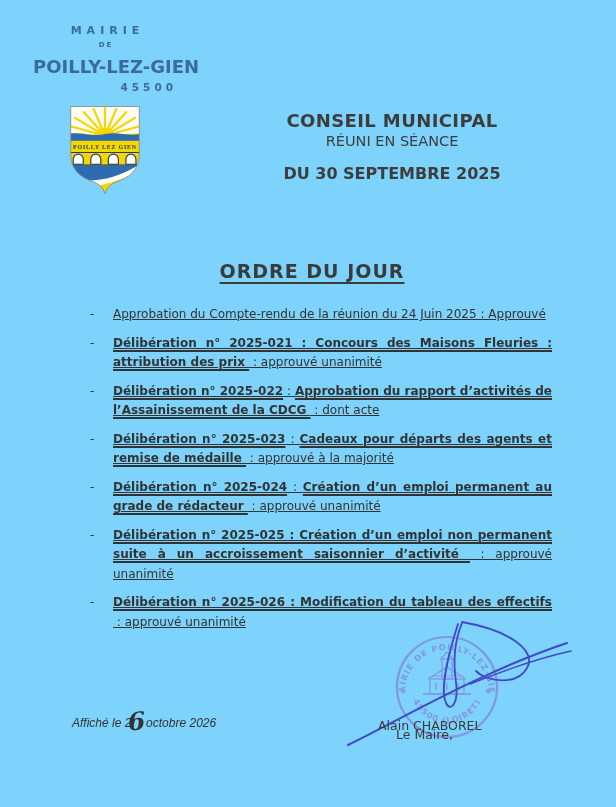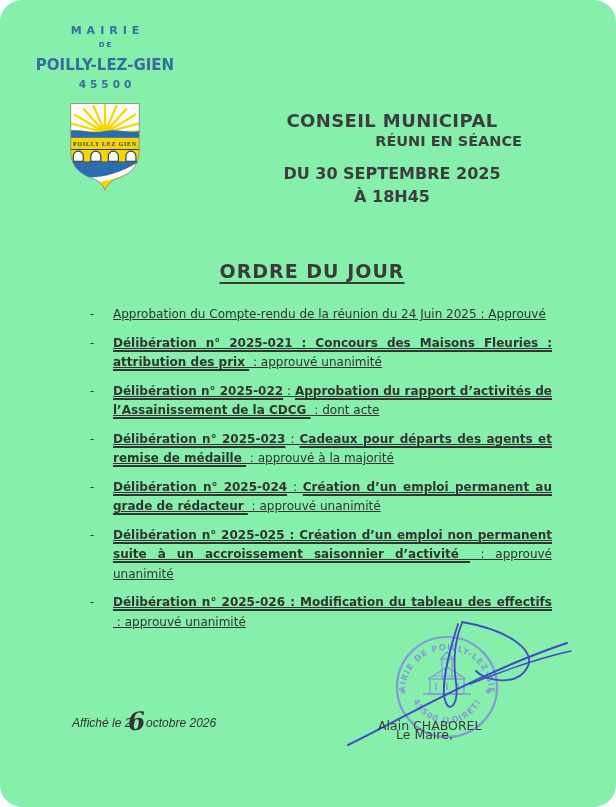--- a/index.html
+++ b/index.html
@@ -1,34 +1,34 @@
 <!DOCTYPE html>
 <html><head>
 <meta charset="utf-8">
 <style>
   * { margin:0; padding:0; box-sizing:border-box; }
   html,body { background:#ffffff; }
   body { width:616px; height:807px; position:relative; overflow:hidden;
          font-family:"DejaVu Sans", sans-serif; }
-  .page { position:absolute; inset:0; background:#86efac;border-radius:22px; }
+  .page { position:absolute; inset:0; background:#7dd3fc; }
 
   
   .mairie-block { position:absolute; left:33px; top:24px; width:144px;
                   text-align:center; color:#3a6b9f; }
   .mairie-l1 { font-size:11px; font-weight:bold; letter-spacing:5px; text-indent:5px; }
   .mairie-l2 { font-size:7px; font-weight:bold; letter-spacing:2px; margin-top:4px; text-indent:2px; }
-  .mairie-name { font-size:15px; font-weight:bold; margin-top:7px; white-space:nowrap; }
-  .mairie-cp { font-size:10.5px; font-weight:bold; letter-spacing:4px; text-indent:4px; margin-top:4px; }
+  .mairie-name { font-size:18px; font-weight:bold; margin-top:7px; white-space:nowrap; }
+  .mairie-cp { font-size:10.5px; font-weight:bold; letter-spacing:4px; text-indent:4px; margin-top:4px;text-align:right; }
   .crest { margin-top:11px; }
 
   
   .title-block { position:absolute; left:262px; top:68px; width:260px;
                  text-align:center; color:#3d3d3d; }
   .tb-l1 { font-size:18px; font-weight:bold; letter-spacing:0.4px; white-space:nowrap;margin-top:42px; }
-  .tb-l2 { font-size:14.5px; font-weight:bold; margin-top:2px;text-align:right; }
+  .tb-l2 { font-size:14.5px; font-weight:normal; margin-top:2px; }
   .tb-l3 { font-size:16px; font-weight:bold; margin-top:15px; white-space:nowrap;text-align:center; }
   .tb-l4 { font-size:16px; font-weight:bold; margin-top:4px; }
 
   
   .agenda-heading { position:absolute; left:4px; top:260px; width:616px;
                     text-align:center; font-size:19px; font-weight:bold; color:#3b3b3b;
                     letter-spacing:1px; }
   .agenda-heading span { text-decoration:underline; text-decoration-thickness:2px;
                          text-underline-offset:4px; }
 
@@ -112,21 +112,20 @@
         <path d="M5,88 C32,95 60,92 95,70 L95,78 C62,96 30,103 5,96 Z" fill="#fdfdf6"></path>
       </g>
       <path d="M9,3 H91 V60 C91,80 78,88 64,93 C56,96 52,101 50,107 C48,101 44,96 36,93 C22,88 9,80 9,60 Z" fill="none" stroke="#8a8a8a" stroke-width="1"></path>
     </svg>
   </div>
 
   <div class="title-block">
     <div class="tb-l1">CONSEIL MUNICIPAL</div>
     <div class="tb-l2">RÉUNI EN SÉANCE</div>
     <div class="tb-l3">DU 30 SEPTEMBRE 2025</div>
-    <div class="tb-l4">À 18H45</div>
   </div>
 
   <div class="agenda-heading">
     <span>ORDRE DU JOUR</span>
   </div>
 
   <div class="agenda-list">
 
     <div class="item">
       <span class="dash">-</span>

